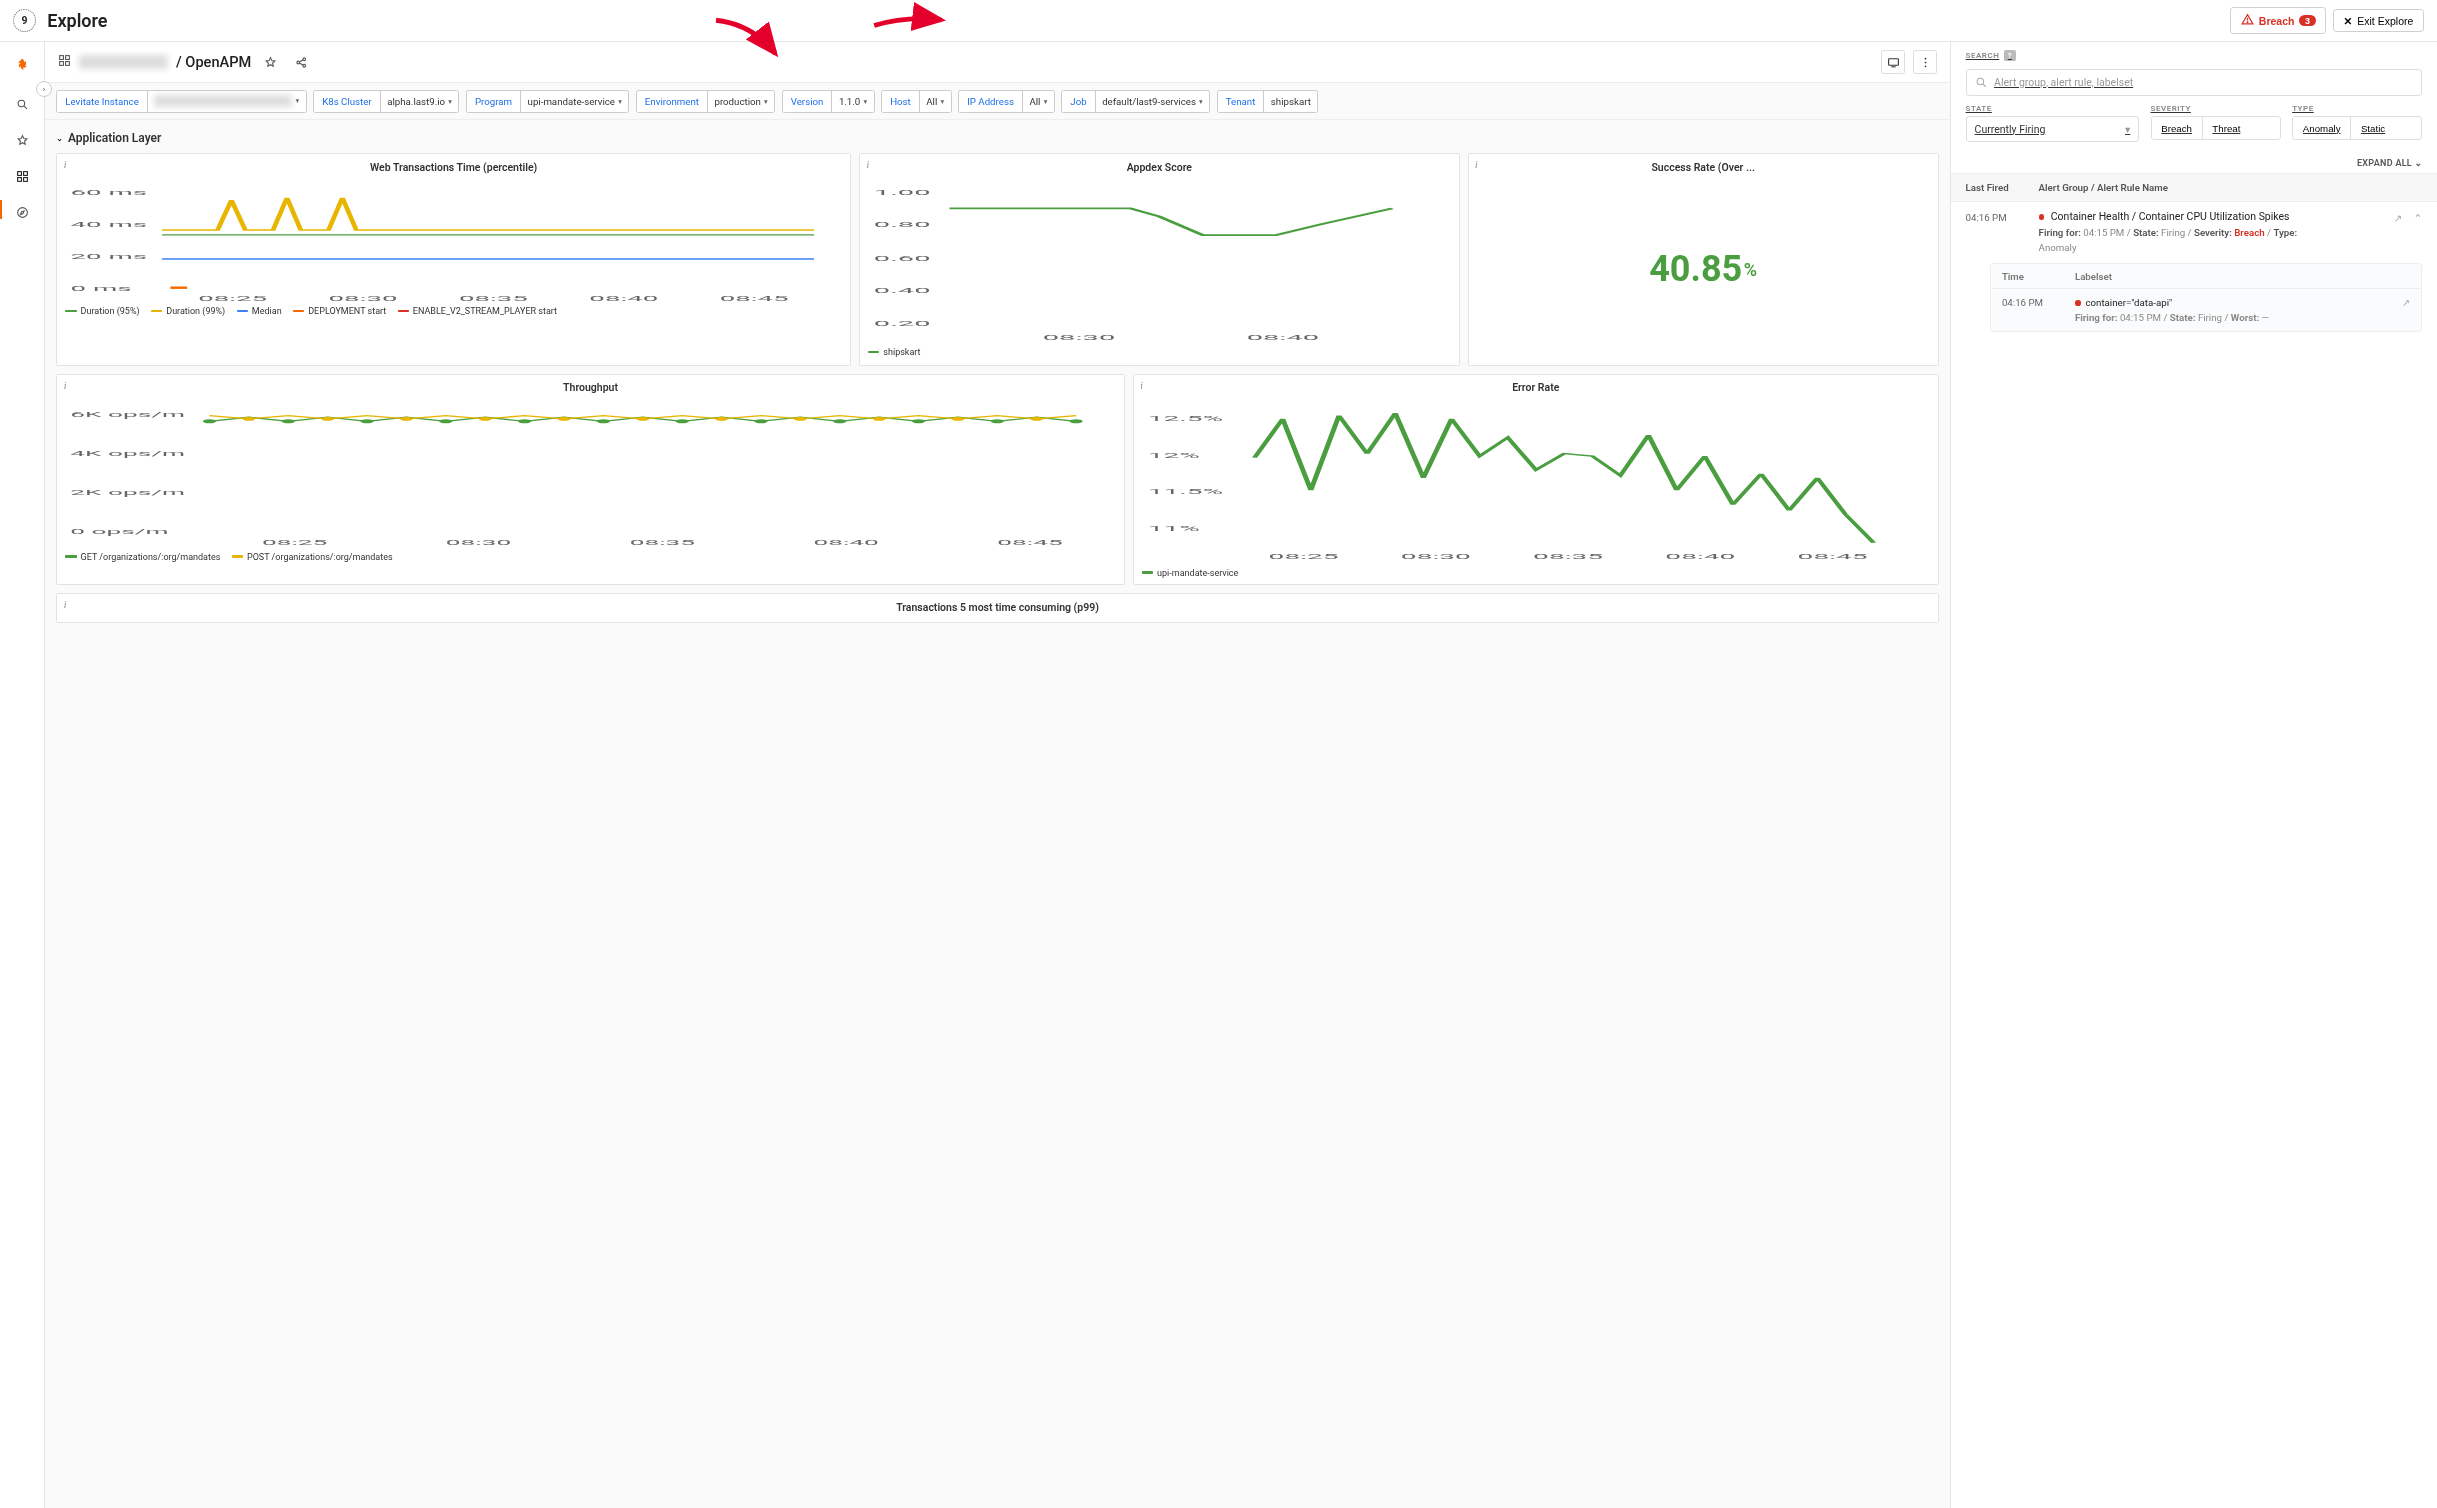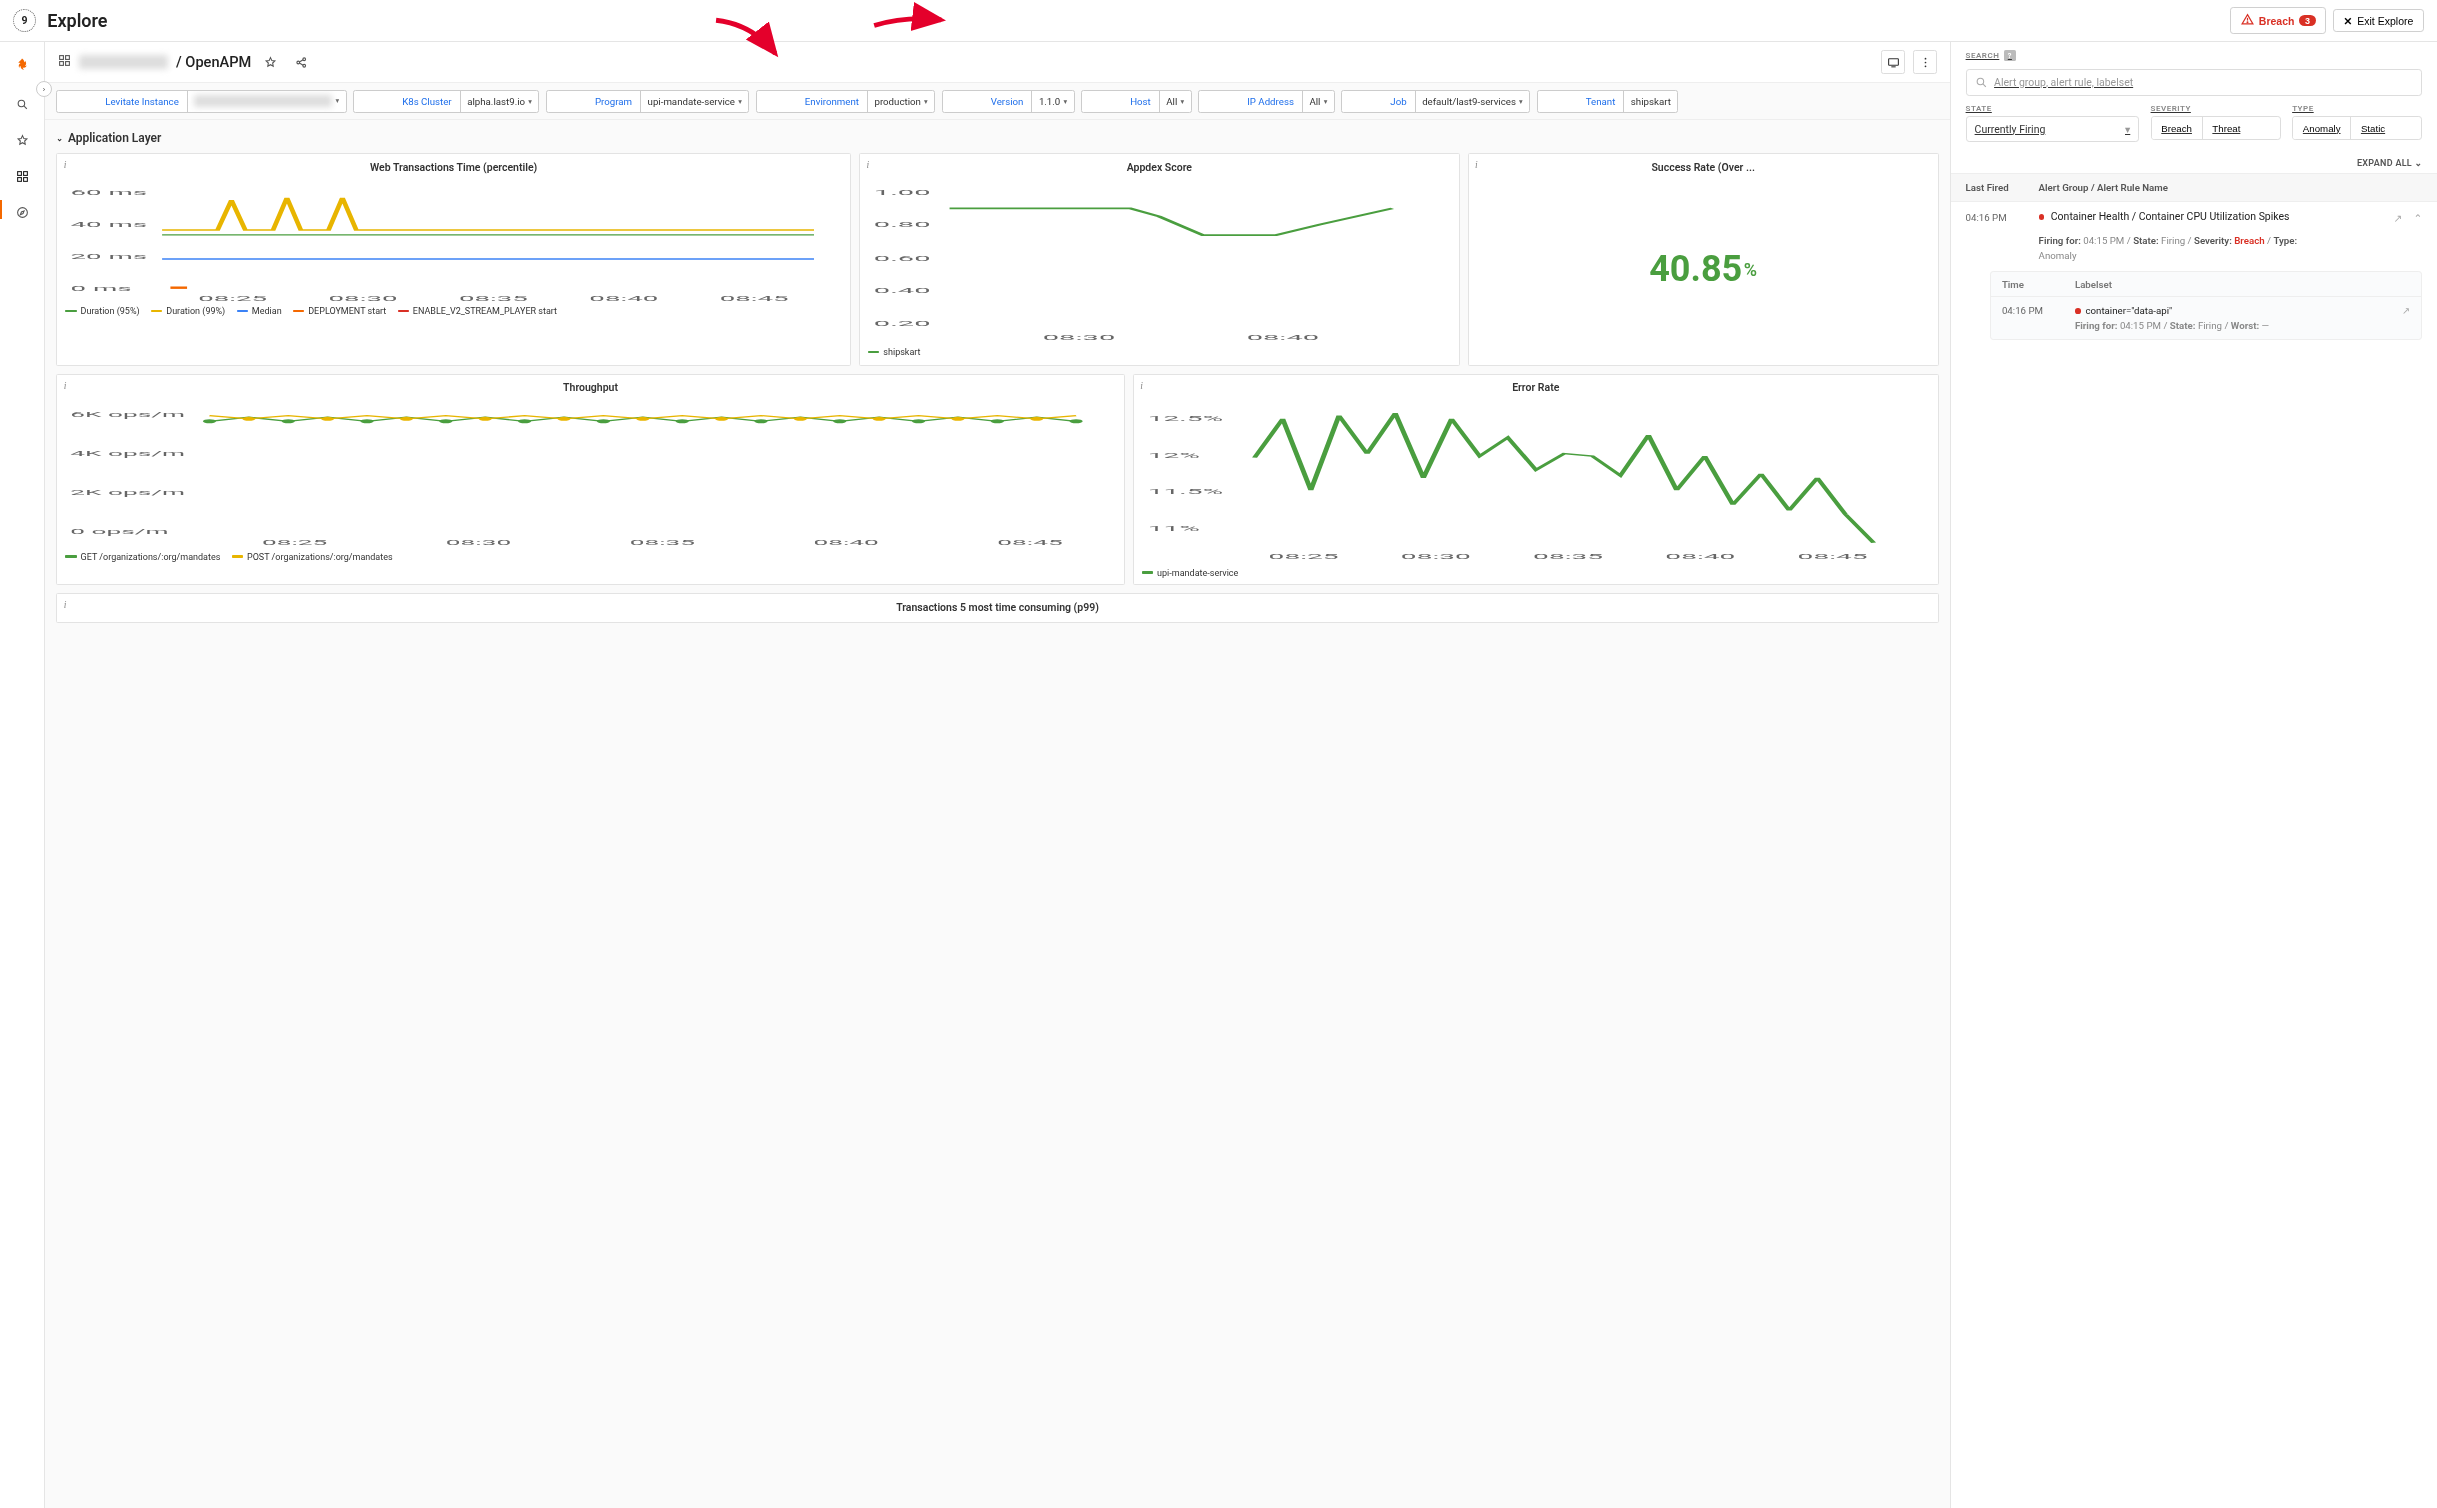--- a/index.html
+++ b/index.html
@@ -37,21 +37,21 @@
 .dash-header .grid-icon { color: #555; }
 .dash-header .blur { filter: blur(3.2px); background: #ddd; width: 89px; height: 14.6px; border-radius: 1.6px; }
 .dash-header .title-rest { font-size: 14.6px; font-weight: 500; color: #222; }
 .dash-header .icon-btn { width: 23px; height: 23px; display: flex; align-items: center; justify-content: center; border: none; background: none; cursor: pointer; color: #555; }
 .dash-header .spacer { flex: 1; }
 .dash-header .tv-icon, .dash-header .dots-icon { border: 0.8px solid #ddd; border-radius: 2.4px; width: 24px; height: 24px; display: flex; align-items: center; justify-content: center; cursor: pointer; }
 
 
 .filters { padding: 6.5px 11.3px; background: #fafafa; border-bottom: 0.8px solid #eee; display: flex; flex-wrap: wrap; gap: 6.5px; }
 .filter { display: inline-flex; align-items: center; border: 0.8px solid #ccc; border-radius: 2.4px; overflow: hidden; background: #fff; height: 23px; }
-.filter .label { padding: 0 8px; color: #1f6feb; font-size: 9.7px; border-right: 0.8px solid #ccc; height: 100%; display: flex; align-items: center; margin-left: 40px; }
+.filter .label { padding: 0 8px; color: #1f6feb; font-size: 9.7px; border-right: 0.8px solid #ccc; height: 100%; display: flex; align-items: center; }
 .filter .value { padding: 0 6.5px; font-size: 9.7px; color: #333; display: flex; align-items: center; gap: 3.2px; }
 .filter .caret { font-size: 7.3px; color: #666; }
 .filter .blurv { filter: blur(3.2px); background: #ddd; width: 138px; height: 11.3px; border-radius: 1.6px; }
 
 
 .dash-body { flex: 1; overflow-y: auto; padding: 8px 11.3px; background: #fafafa; }
 .section-title { display: flex; align-items: center; gap: 4.9px; font-size: 12px; font-weight: 600; margin: 3.2px 0 8px; cursor: pointer; }
 .section-title .chev { font-size: 8px; }
 
 .panels-row { display: flex; gap: 8px; margin-bottom: 8px; }
@@ -94,21 +94,21 @@
 .expand-all { text-align: right; padding: 4.9px 14.6px; font-size: 9px; font-weight: 600; color: #555; letter-spacing: 0.3px; cursor: pointer; }
 
 .alert-table-head { display: flex; padding: 8px 14.6px; font-size: 9.7px; font-weight: 600; color: #555; background: #f7f7f7; border-top: 0.8px solid #eee; border-bottom: 0.8px solid #eee; }
 .alert-table-head .col1 { width: 73px; }
 .alert-row { padding: 8px 14.6px 0; }
 .alert-row .row-top { display: flex; align-items: flex-start; gap: 0; cursor: pointer; }
 .alert-row .col1 { width: 73px; font-size: 9.7px; color: #666; padding-top: 1.6px; }
 .alert-row .col2 { flex: 1; }
 .alert-row .rule-line { display: flex; align-items: center; gap: 6.5px; font-size: 10.5px; color: #222; }
 .alert-row .rule-line .dot { width: 5.7px; height: 5.7px; border-radius: 50%; background: #d93025; }
-.alert-row .meta { font-size: 9.7px; color: #888; margin-top: 11px; line-height: 1.5; }
+.alert-row .meta { font-size: 9.7px; color: #888; margin-top: 3px; line-height: 1.5; }
 .alert-row .meta b { color: #555; font-weight: 600; }
 .alert-row .meta .sev { color: #d93025; font-weight: 600; }
 .alert-row .actions { display: flex; gap: 11.3px; color: #aaa; padding-top: 1.6px; }
 .alert-row .actions span { cursor: pointer; font-size: 10.5px; }
 
 .sub-table { margin: 8px 0 8px 24px; border: 0.8px solid #eee; border-radius: 3.2px; background: #fafbfc; }
 .sub-head { display: flex; padding: 6.5px 11.3px; font-size: 9.7px; font-weight: 600; color: #777; border-bottom: 0.8px solid #eee; }
 .sub-head .c1 { width: 73px; }
 .sub-row { display: flex; padding: 8px 11.3px; font-size: 9.7px; align-items: flex-start; }
 .sub-row .c1 { width: 73px; color: #666; }

